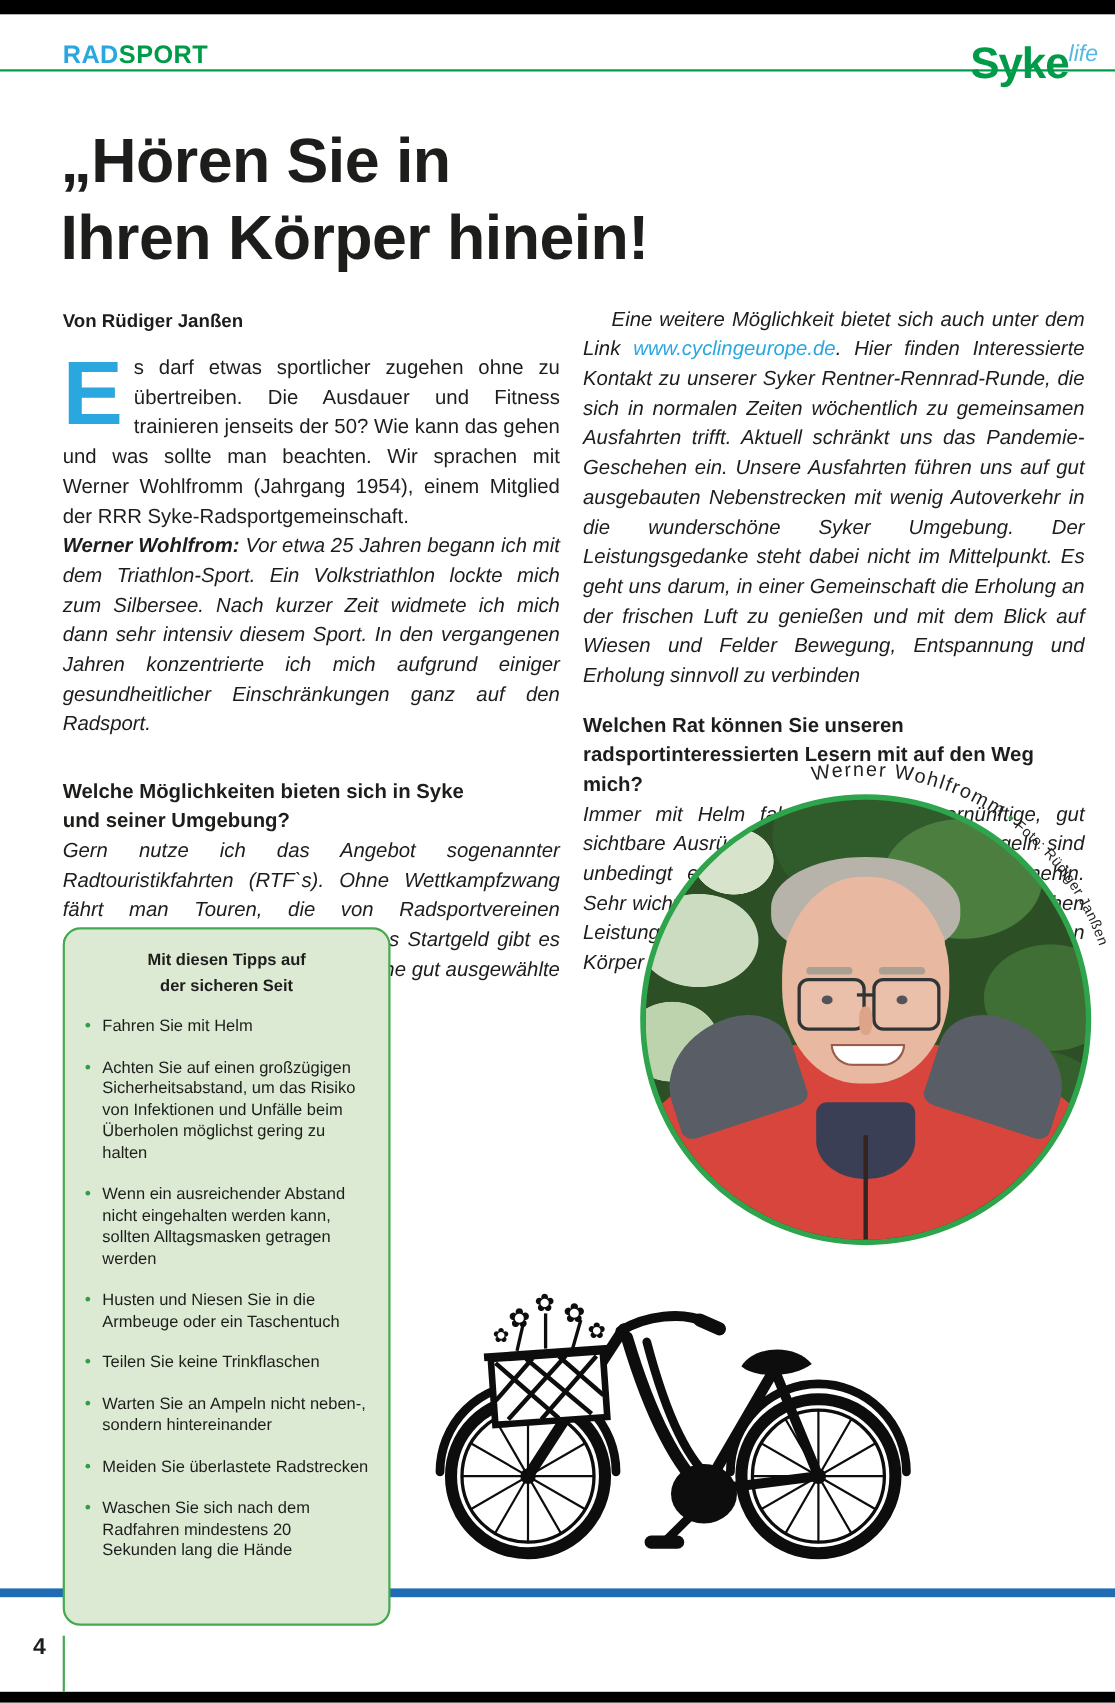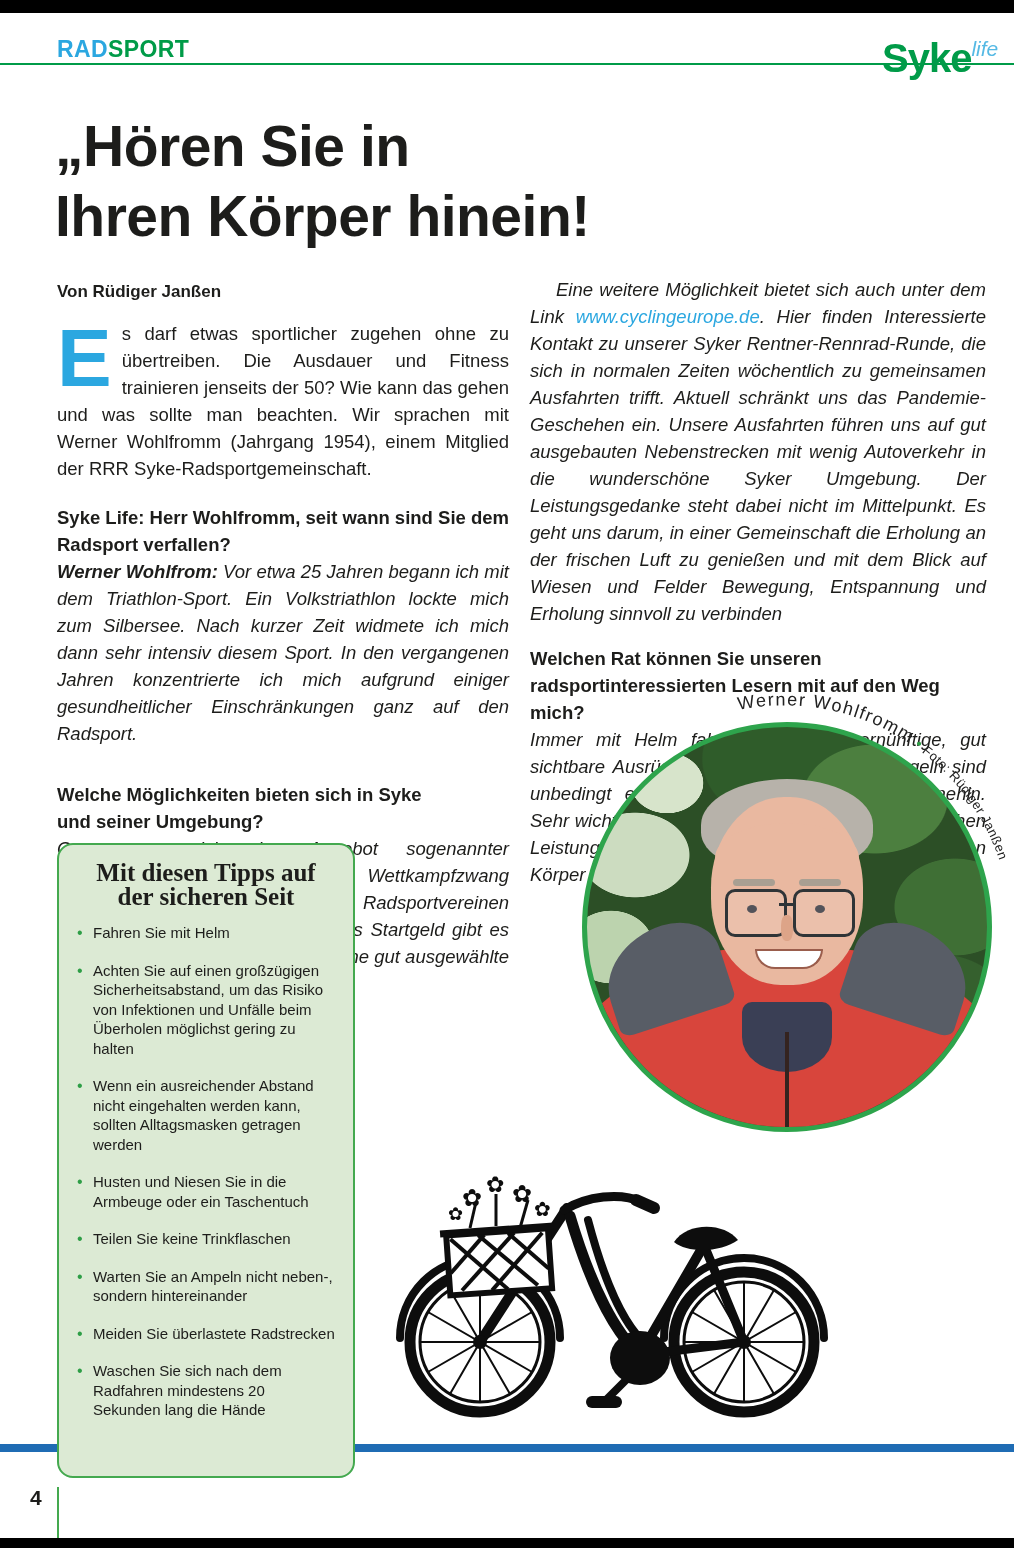--- a/index.html
+++ b/index.html
@@ -37,21 +37,21 @@
   .a2gap{margin-top:34px;}
   .q2{max-width:402px;}
   .indent{text-indent:26px;}
   .linkblue{color:#2ba7e0;}
   .q3{margin-top:18px;}
 
   
   .tips{left:57px;top:843px;width:298px;height:635px;box-sizing:border-box;
         background:#dcead4;border:2px solid #44a94f;border-radius:16px;
         padding:16px 18px 0 18px;}
-  .tips-title{font-weight:bold;font-size:25px;line-height:24px;text-align:center;margin-bottom:14px;font-family:Liberation Serif, serif;}
+  .tips-title{font-weight:bold;font-size:15px;line-height:24px;text-align:center;margin-bottom:14px;}
   .tips ul{list-style:none;margin:0;padding:0;}
   .tips li{position:relative;padding-left:16px;font-size:15px;line-height:19.5px;margin-bottom:18px;}
   .tips li::before{content:"•";position:absolute;left:0;top:0;color:#2e9e46;font-size:16px;}
 
   
   .photo{left:582px;top:722px;width:400px;height:400px;border:5px solid #2ea44c;border-radius:50%;
     overflow:hidden;
     background:
       radial-gradient(90px 70px at 12% 32%, #ccdcc0 0 60%, transparent 61%),
       radial-gradient(70px 60px at 6% 55%, #bcd3ae 0 60%, transparent 61%),
@@ -101,21 +101,20 @@
 <div class="abs logo"><span class="main">Syke</span><span class="sub">life</span></div>
 
 <div class="abs title">
   <div>„Hören Sie in</div>
   <div>Ihren Körper hinein!</div>
 </div>
 <div class="abs byline">Von Rüdiger Janßen</div>
 
 <div class="abs col col-left">
   <p style="margin:0"><span class="dropcap">E</span><span>s darf etwas sportlicher zugehen ohne zu übertreiben. Die Ausdauer und Fitness trainieren jenseits der 50? Wie kann das gehen und was sollte man beachten. Wir sprachen mit Werner Wohlfromm (Jahrgang 1954), einem Mitglied der RRR Syke-Radsportgemeinschaft.</span></p>
-  <p class="q q1" style="margin:22px 0 0 0">Syke Life: Herr Wohlfromm, seit wann sind Sie dem Radsport verfallen?</p>
   <p class="ans" style="margin:0"><span class="speaker">Werner Wohlfrom:</span><span> Vor etwa 25 Jahren begann ich mit dem Triathlon-Sport. Ein Volkstriathlon lockte mich zum Silbersee. Nach kurzer Zeit widmete ich mich dann sehr intensiv diesem Sport. In den vergangenen Jahren konzentrierte ich mich aufgrund einiger gesundheitlicher Einschränkungen ganz auf den Radsport.</span></p>
   <p class="q q2 a2gap" style="margin-bottom:0">Welche Möglichkeiten bieten sich in Syke und seiner Umgebung?</p>
   <p class="ans" style="margin:0">Gern nutze ich das Angebot sogenannter Radtouristikfahrten (RTF`s). Ohne Wettkampfzwang fährt man Touren, die von Radsportvereinen organisiert werden. Für ein geringes Startgeld gibt es eine vernünftige Verpflegung und eine gut ausgewählte Streckenführung.</p>
 </div>
 
 <div class="abs col col-right">
   <p class="ans indent" style="margin:0"><span>Eine weitere Möglichkeit bietet sich auch unter dem Link </span><span class="linkblue">www.cyclingeurope.de</span><span>. Hier finden Interessierte Kontakt zu unserer Syker Rentner-Rennrad-Runde, die sich in normalen Zeiten wöchentlich zu gemeinsamen Ausfahrten trifft. Aktuell schränkt uns das Pandemie- Geschehen ein. Unsere Ausfahrten führen uns auf gut ausgebauten Nebenstrecken mit wenig Autoverkehr in die wunderschöne Syker Umgebung. Der Leistungsgedanke steht dabei nicht im Mittelpunkt. Es geht uns darum, in einer Gemeinschaft die Erholung an der frischen Luft zu genießen und mit dem Blick auf Wiesen und Felder Bewegung, Entspannung und Erholung sinnvoll zu verbinden</span></p>
   <div class="q q3">
     <div>Welchen Rat können Sie unseren</div>
     <div>radsportinteressierten Lesern mit auf den Weg mich?</div>

